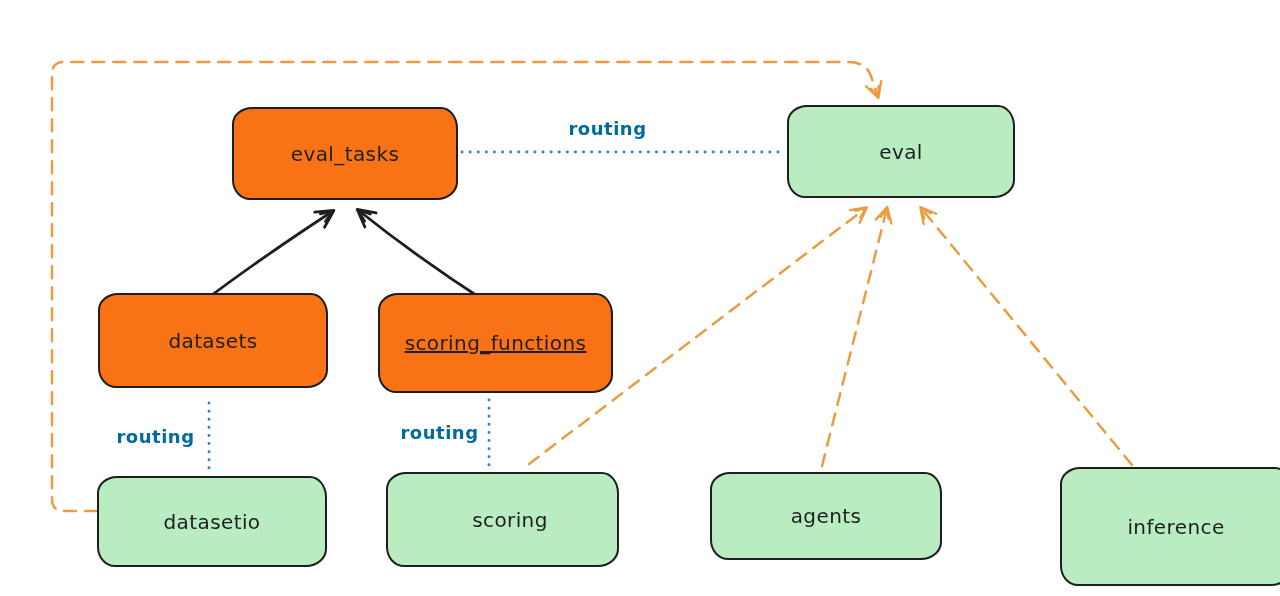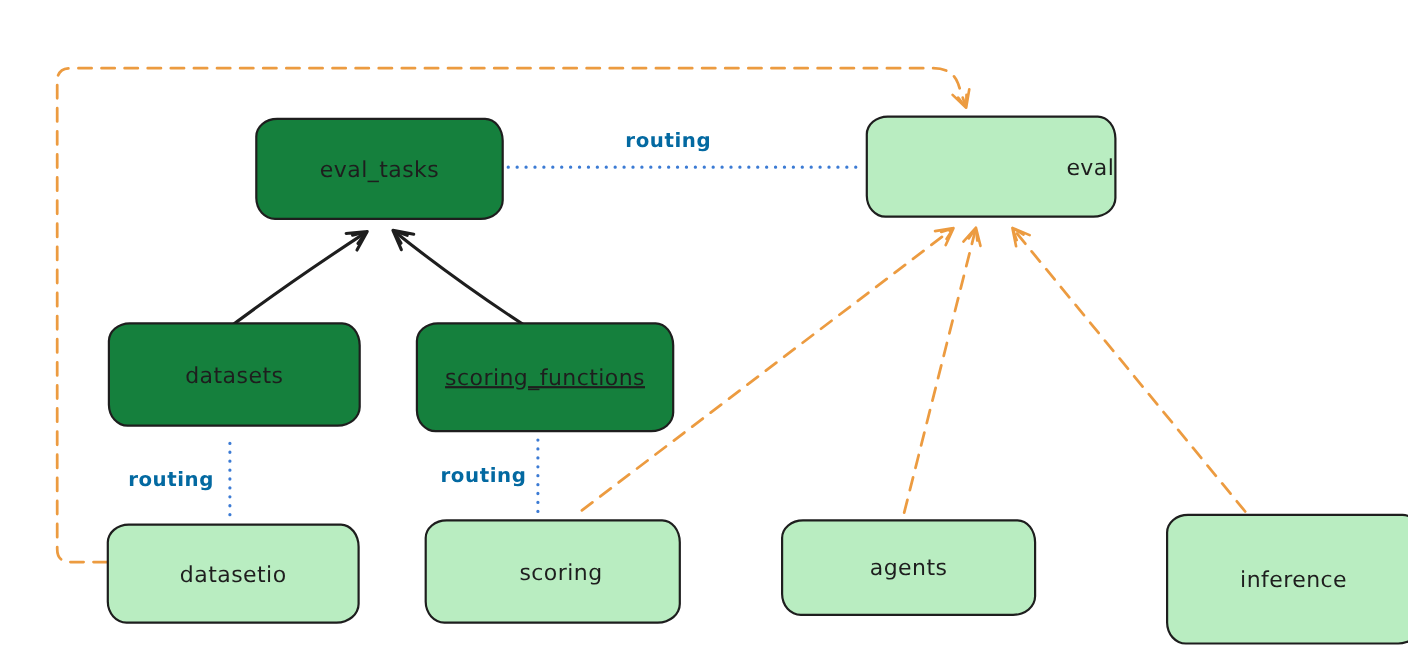--- a/index.html
+++ b/index.html
@@ -25,21 +25,21 @@
     box-sizing: border-box;
     border: 2.5px solid #1e1e1e;
     border-radius: 20px 17px 21px 18px / 17px 21px 18px 20px;
     display: flex;
     align-items: center;
     justify-content: center;
     font-size: 20px;
     letter-spacing: 0.4px;
     color: #1e1e1e;
   }
-  .node.blue  { background: #15803d; }
+  .node.blue  { background: #f97316; }
   .node.green { background: #b9edc1; }
   .node-label { white-space: nowrap; }
   .edge-label {
     position: absolute;
     font-size: 18px;
     font-weight: 700;
     color: #0369a1;
     text-align: center;
     letter-spacing: 0.5px;
   }
@@ -69,21 +69,21 @@
     <path d="M97,511 L64,511 Q52,511 52,499 L52,74 Q52,62 64,62 L848,62 Q866,62 871,76 L878,97" fill="none" stroke="#ec9b40" stroke-width="2.5" stroke-linecap="round" stroke-dasharray="12 9" marker-end="url(#ah-orange)"></path>
     <path d="M529,464 L866,208" fill="none" stroke="#ec9b40" stroke-width="2.5" stroke-linecap="round" stroke-dasharray="12 9" marker-end="url(#ah-orange)"></path>
     <path d="M822,466 L887,208" fill="none" stroke="#ec9b40" stroke-width="2.5" stroke-linecap="round" stroke-dasharray="12 9" marker-end="url(#ah-orange)"></path>
     <path d="M1132,465 L921,208" fill="none" stroke="#ec9b40" stroke-width="2.5" stroke-linecap="round" stroke-dasharray="12 9" marker-end="url(#ah-orange)"></path>
   </svg>
 
   <div class="node blue" style="left:232px; top:107px; width:226px; height:93px;">
     <span class="node-label">eval_tasks</span>
   </div>
 
-  <div class="node green" style="left:787px; top:105px; width:228px; height:93px;justify-content:flex-end;">
+  <div class="node green" style="left:787px; top:105px; width:228px; height:93px;">
     <span class="node-label">eval</span>
   </div>
 
   <div class="node blue" style="left:98px; top:293px; width:230px; height:95px;">
     <span class="node-label">datasets</span>
   </div>
 
   <div class="node blue" style="left:378px; top:293px; width:235px; height:100px;text-decoration:underline;">
     <span class="node-label">scoring_functions</span>
   </div>

